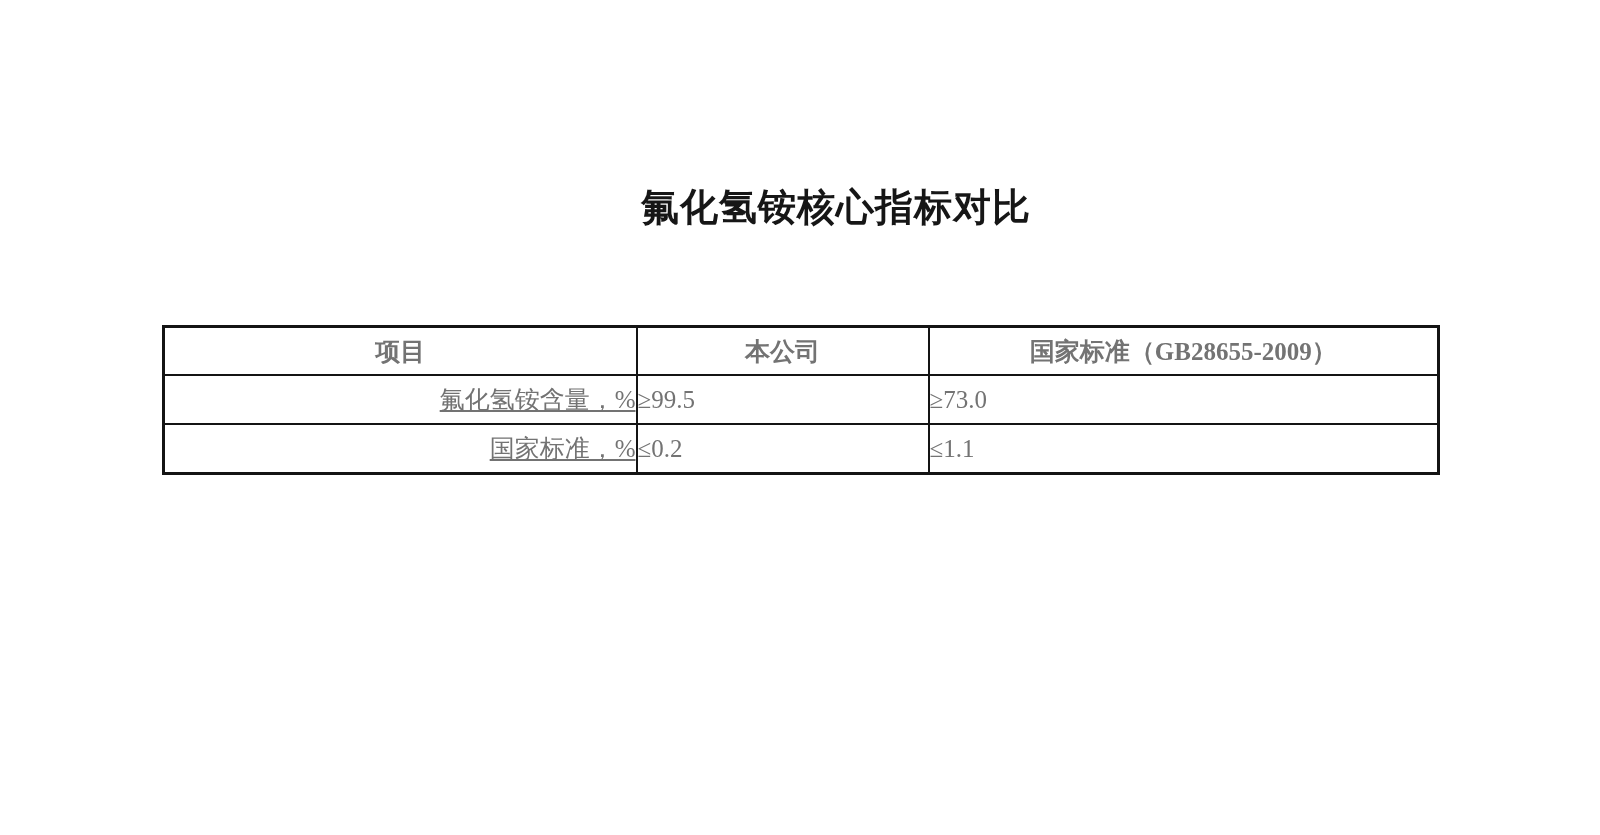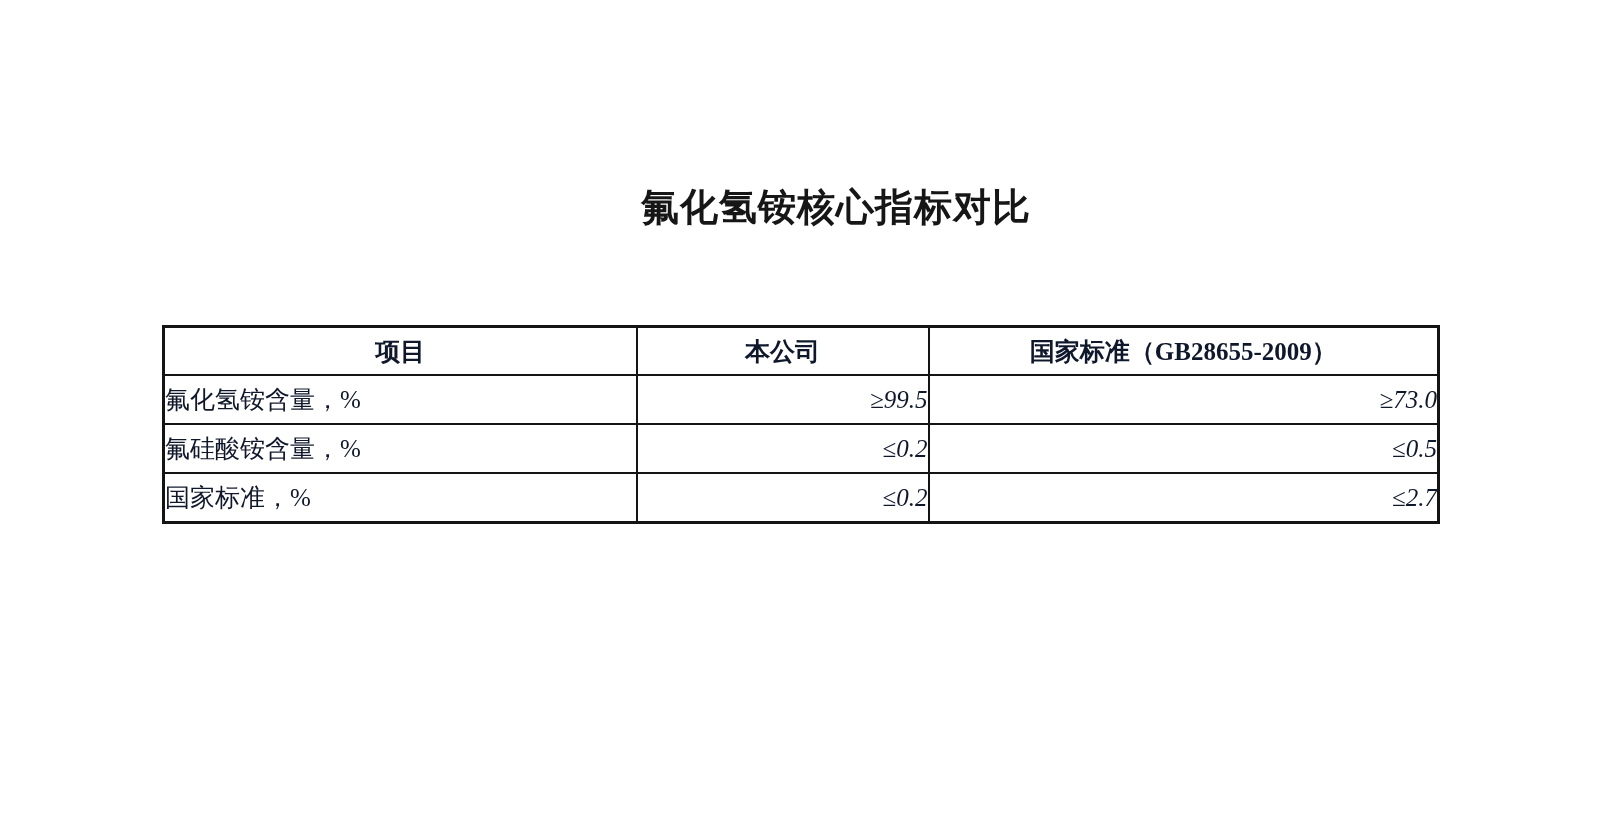--- a/index.html
+++ b/index.html
@@ -40,38 +40,38 @@
     table-layout: fixed;
     border: 3px solid #141414;
     background: #ffffff;
   }
   .spec-table th,
   .spec-table td {
     border: 2px solid #141414;
     font-size: 25px;
     padding: 0;
     vertical-align: middle;
-    color: #0f172a;
+    color: #737373;
     font-family: "Liberation Serif", "DejaVu Serif", serif;
   }
   .spec-table th {
     height: 46px;
     font-weight: 700;
     text-align: center;
   }
   .spec-table td {
     height: 47px;
   }
   .cell-item {
-    text-align: left;
+    text-align: right;
     padding-left: 10px;
+    text-decoration: underline;
   }
   .cell-value {
-    text-align: right;
-    font-style: italic;
+    text-align: left;
   }
 </style>
 </head>
 <body>
 
 <div class="page">
 
   <h1 class="doc-title">氟化氢铵核心指标对比</h1>
 
   <table class="spec-table">
@@ -87,25 +87,20 @@
         <th>国家标准（GB28655-2009）</th>
       </tr>
     </thead>
     <tbody>
       <tr>
         <td class="cell-item">氟化氢铵含量，%</td>
         <td class="cell-value">≥99.5</td>
         <td class="cell-value">≥73.0</td>
       </tr>
       <tr>
-        <td class="cell-item">氟硅酸铵含量，%</td>
-        <td class="cell-value">≤0.2</td>
-        <td class="cell-value">≤0.5</td>
-      </tr>
-      <tr>
         <td class="cell-item">国家标准，%</td>
         <td class="cell-value">≤0.2</td>
-        <td class="cell-value">≤2.7</td>
+        <td class="cell-value">≤1.1</td>
       </tr>
     </tbody>
   </table>
 
 </div>
 
 </body></html>

